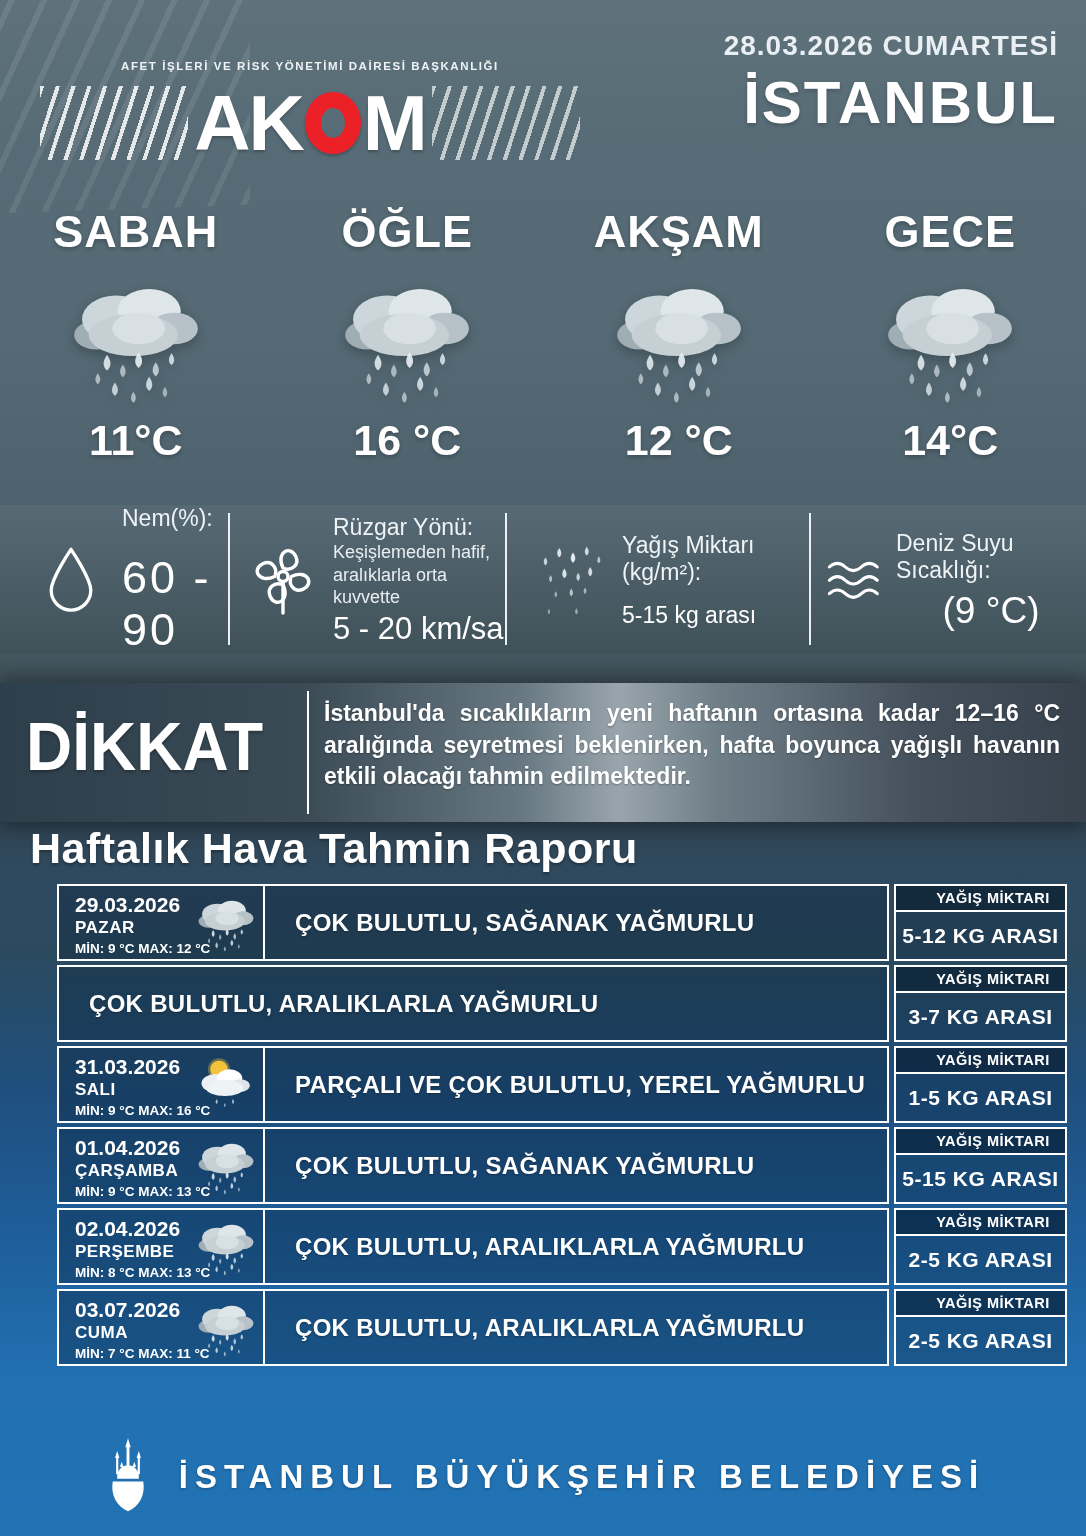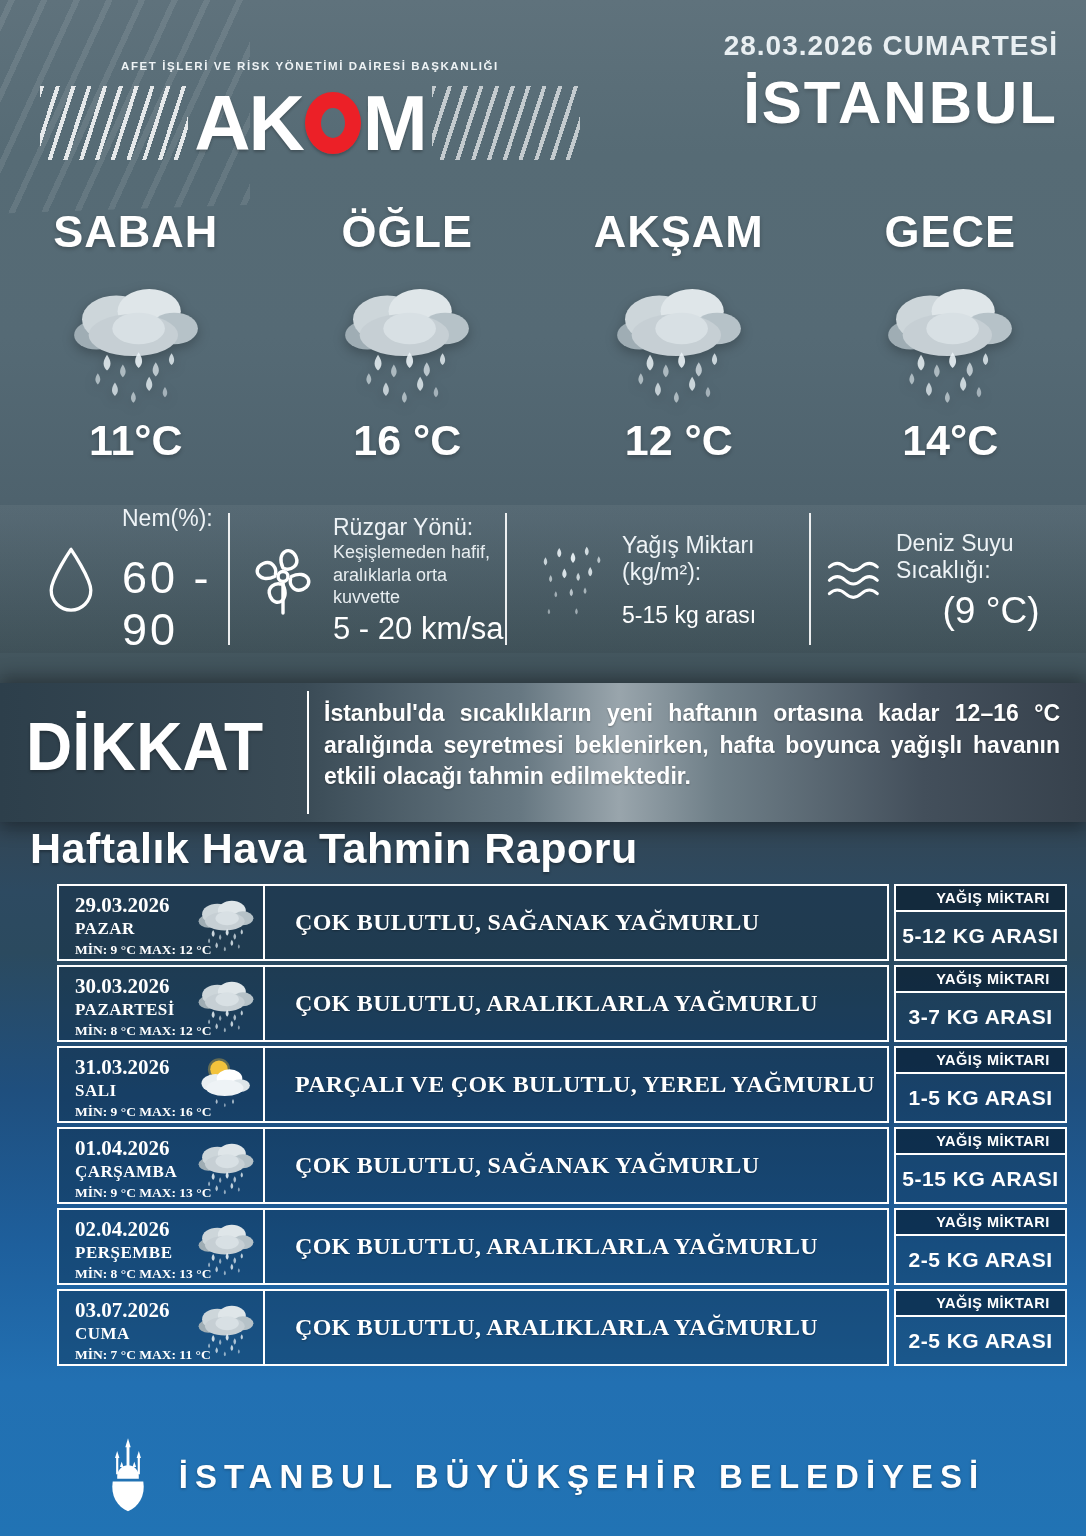--- a/index.html
+++ b/index.html
@@ -60,21 +60,21 @@
     background:linear-gradient(90deg,#2d3f4b 0%,#3a4b56 28%,#677882 48%,#99a5ac 57%,#6f7f88 66%,#434f5b 85%,#37424d 100%);
     box-shadow:0 -8px 16px rgba(0,0,0,0.25), 0 8px 16px rgba(0,0,0,0.28);
   }
   .warning-title { position:absolute; left:26px; top:26px; font-size:64px; font-weight:bold; letter-spacing:0px; transform:scaleY(1.08); text-shadow:0 2px 3px rgba(0,0,0,0.3); }
   .warning-div { position:absolute; left:307px; top:8px; height:123px; width:2px; background:#fff; }
   .warning-text { position:absolute; left:324px; right:26px; top:15px; font-size:23px; font-weight:bold; line-height:1.38; text-align:justify; text-shadow:0 1px 2px rgba(0,0,0,0.3); }
   
   .weekly-title { position:absolute; left:30px; top:824px; font-size:43px; font-weight:bold; letter-spacing:0.5px; text-shadow:0 2px 3px rgba(0,0,0,0.3); }
   .wtable { position:absolute; left:57px; top:884px; width:1010px; display:flex; flex-direction:column; gap:4px; }
   .wrow { display:flex; gap:5px; height:77px; }
-  .row-main { flex:1; border:2px solid #fff; display:flex; background:rgba(8,31,54,0.34);font-family:Liberation Serif, serif; }
+  .row-main { flex:1; border:2px solid #fff; display:flex; background:rgba(8,31,54,0.34); }
   .cell-day { width:206px; border-right:2px solid #fff; position:relative; padding:7px 0 0 16px; }
   .d-date { font-size:21px; font-weight:bold; }
   .d-day { font-size:17px; font-weight:bold; letter-spacing:0.5px; margin-top:1px; }
   .d-minmax { font-size:13.5px; font-weight:bold; margin-top:3px; }
   .d-icon { position:absolute; right:2px; top:50%; transform:translateY(-50%); width:70px; height:66px; }
   .cell-desc { flex:1; display:flex; align-items:center; padding-left:30px; font-size:24px; font-weight:bold; letter-spacing:0.3px; text-shadow:0 1px 2px rgba(0,0,0,0.3);border-radius:31px; }
   .row-amount { width:173px; border:2px solid #fff; display:flex; flex-direction:column; background:rgba(10,36,60,0.30); }
   .amount-head { height:26px; border-bottom:2px solid #fff; background:rgba(3,18,34,0.45); display:flex; align-items:center; justify-content:center; font-size:14.5px; font-weight:bold; letter-spacing:0.5px;padding-left:25px; }
   .amount-val { flex:1; display:flex; align-items:center; justify-content:center; font-size:21px; font-weight:bold; letter-spacing:0.5px; }
   
@@ -292,28 +292,20 @@
         <div class="cell-desc">ÇOK BULUTLU, SAĞANAK YAĞMURLU</div>
       </div>
       <div class="row-amount">
         <div class="amount-head">YAĞIŞ MİKTARI</div>
         <div class="amount-val">5-12 KG ARASI</div>
       </div>
     </div>
 
     <div class="wrow">
       <div class="row-main">
-        <div class="cell-day">
-          <div class="d-date">30.03.2026</div>
-          <div class="d-day">PAZARTESİ</div>
-          <div class="d-minmax">MİN: 8 °C MAX: 12 °C</div>
-          <svg class="d-icon">
-              <use href="#sym-rain-cloud"></use>
-            </svg>
-        </div>
         <div class="cell-desc">ÇOK BULUTLU, ARALIKLARLA YAĞMURLU</div>
       </div>
       <div class="row-amount">
         <div class="amount-head">YAĞIŞ MİKTARI</div>
         <div class="amount-val">3-7 KG ARASI</div>
       </div>
     </div>
 
     <div class="wrow">
       <div class="row-main">

